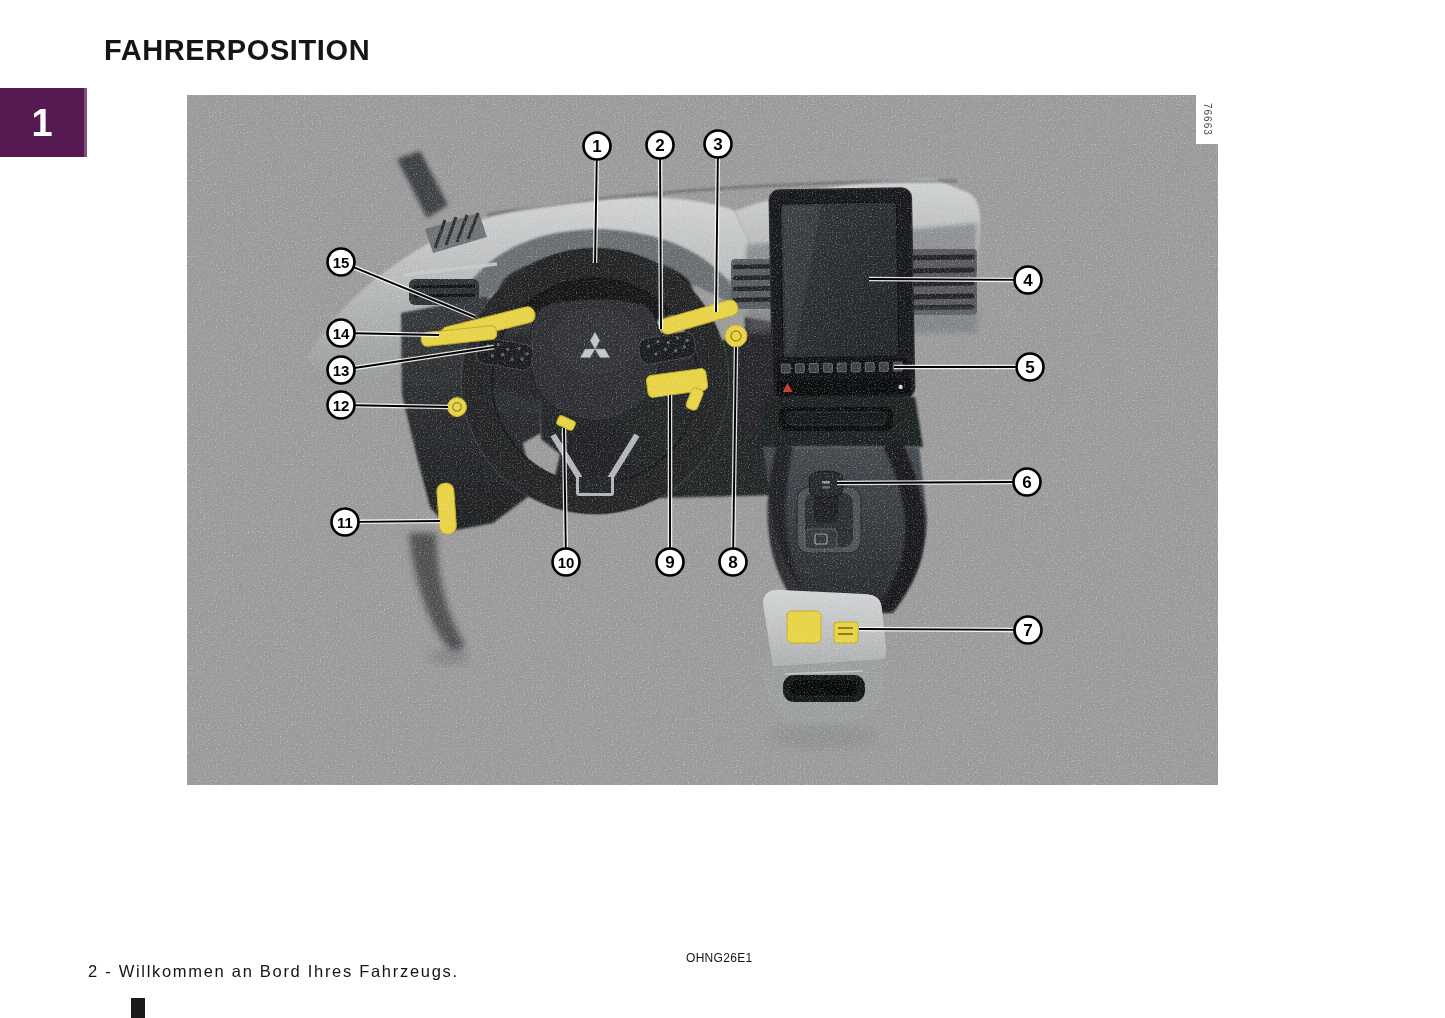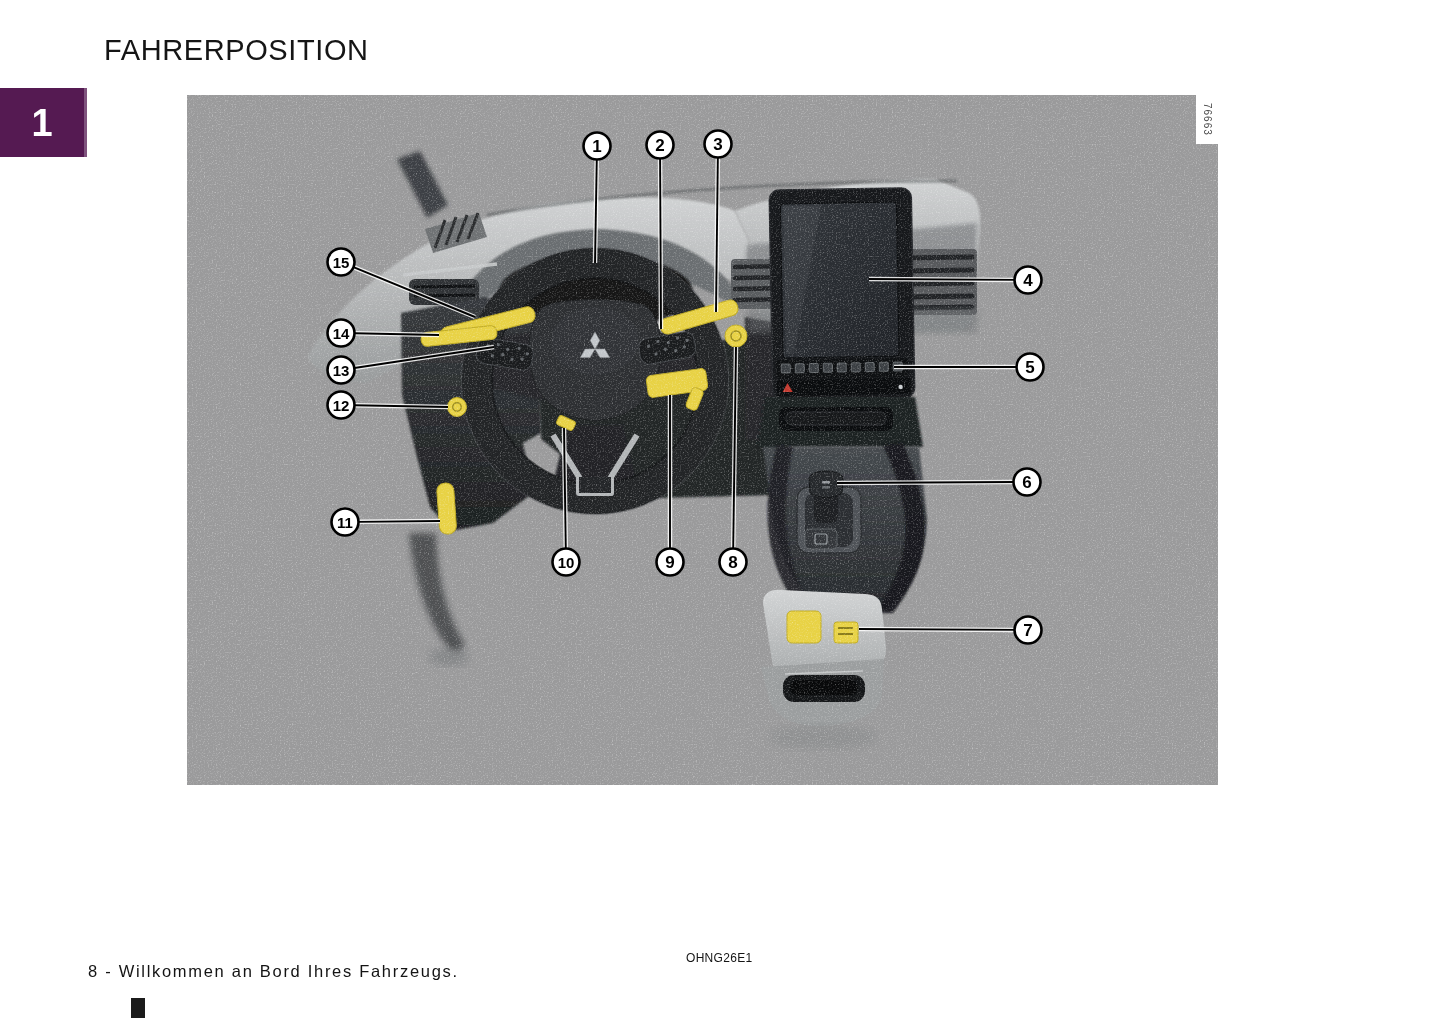--- a/index.html
+++ b/index.html
@@ -1,18 +1,18 @@
 <!DOCTYPE html>
 <html><head>
 <meta charset="utf-8">
 <style>
   html,body{margin:0;padding:0;background:#ffffff;}
   body{width:1445px;height:1018px;position:relative;overflow:hidden;
        font-family:"Liberation Sans", sans-serif;color:#111;}
-  .page-title{position:absolute;left:104px;top:34px;font-size:29px;font-weight:normal;
+  .page-title{position:absolute;left:104px;top:34px;font-size:29px;font-weight:bold;
        letter-spacing:0.6px;color:#151515;}
   .chapter-tab{position:absolute;left:0;top:88px;width:84px;height:69px;
        display:flex;align-items:center;justify-content:center;
        border-right:3px solid rgba(255,255,255,.25);}
   .chapter-tab span{color:#fff;font-size:38px;font-weight:bold;line-height:1;}
   .figure-wrap{position:absolute;left:187px;top:95px;width:1031px;height:690px;}
   .figure-wrap svg{display:block;}
   .fig-ref{position:absolute;top:0;right:0;width:22px;height:49px;background:#fff;
        display:flex;align-items:center;justify-content:center;}
   .fig-ref span{writing-mode:vertical-rl;font-size:10px;color:#4c4c4c;letter-spacing:1px;}
@@ -367,15 +367,15 @@
             <text x="154" y="173" text-anchor="middle" font-family="&quot;Liberation Sans&quot;, sans-serif" font-weight="bold" font-size="15" fill="#000000">15</text>
           </g>
         </g>
   </g>
 </svg>
   <div class="fig-ref">
     <span>76663</span>
   </div>
 </div>
 
-<div class="footer-line">8 - Willkommen an Bord Ihres Fahrzeugs.</div>
+<div class="footer-line">2 - Willkommen an Bord Ihres Fahrzeugs.</div>
 <div class="doc-code">OHNG26E1</div>
 <div class="page-mark"></div>
 
 </body></html>

